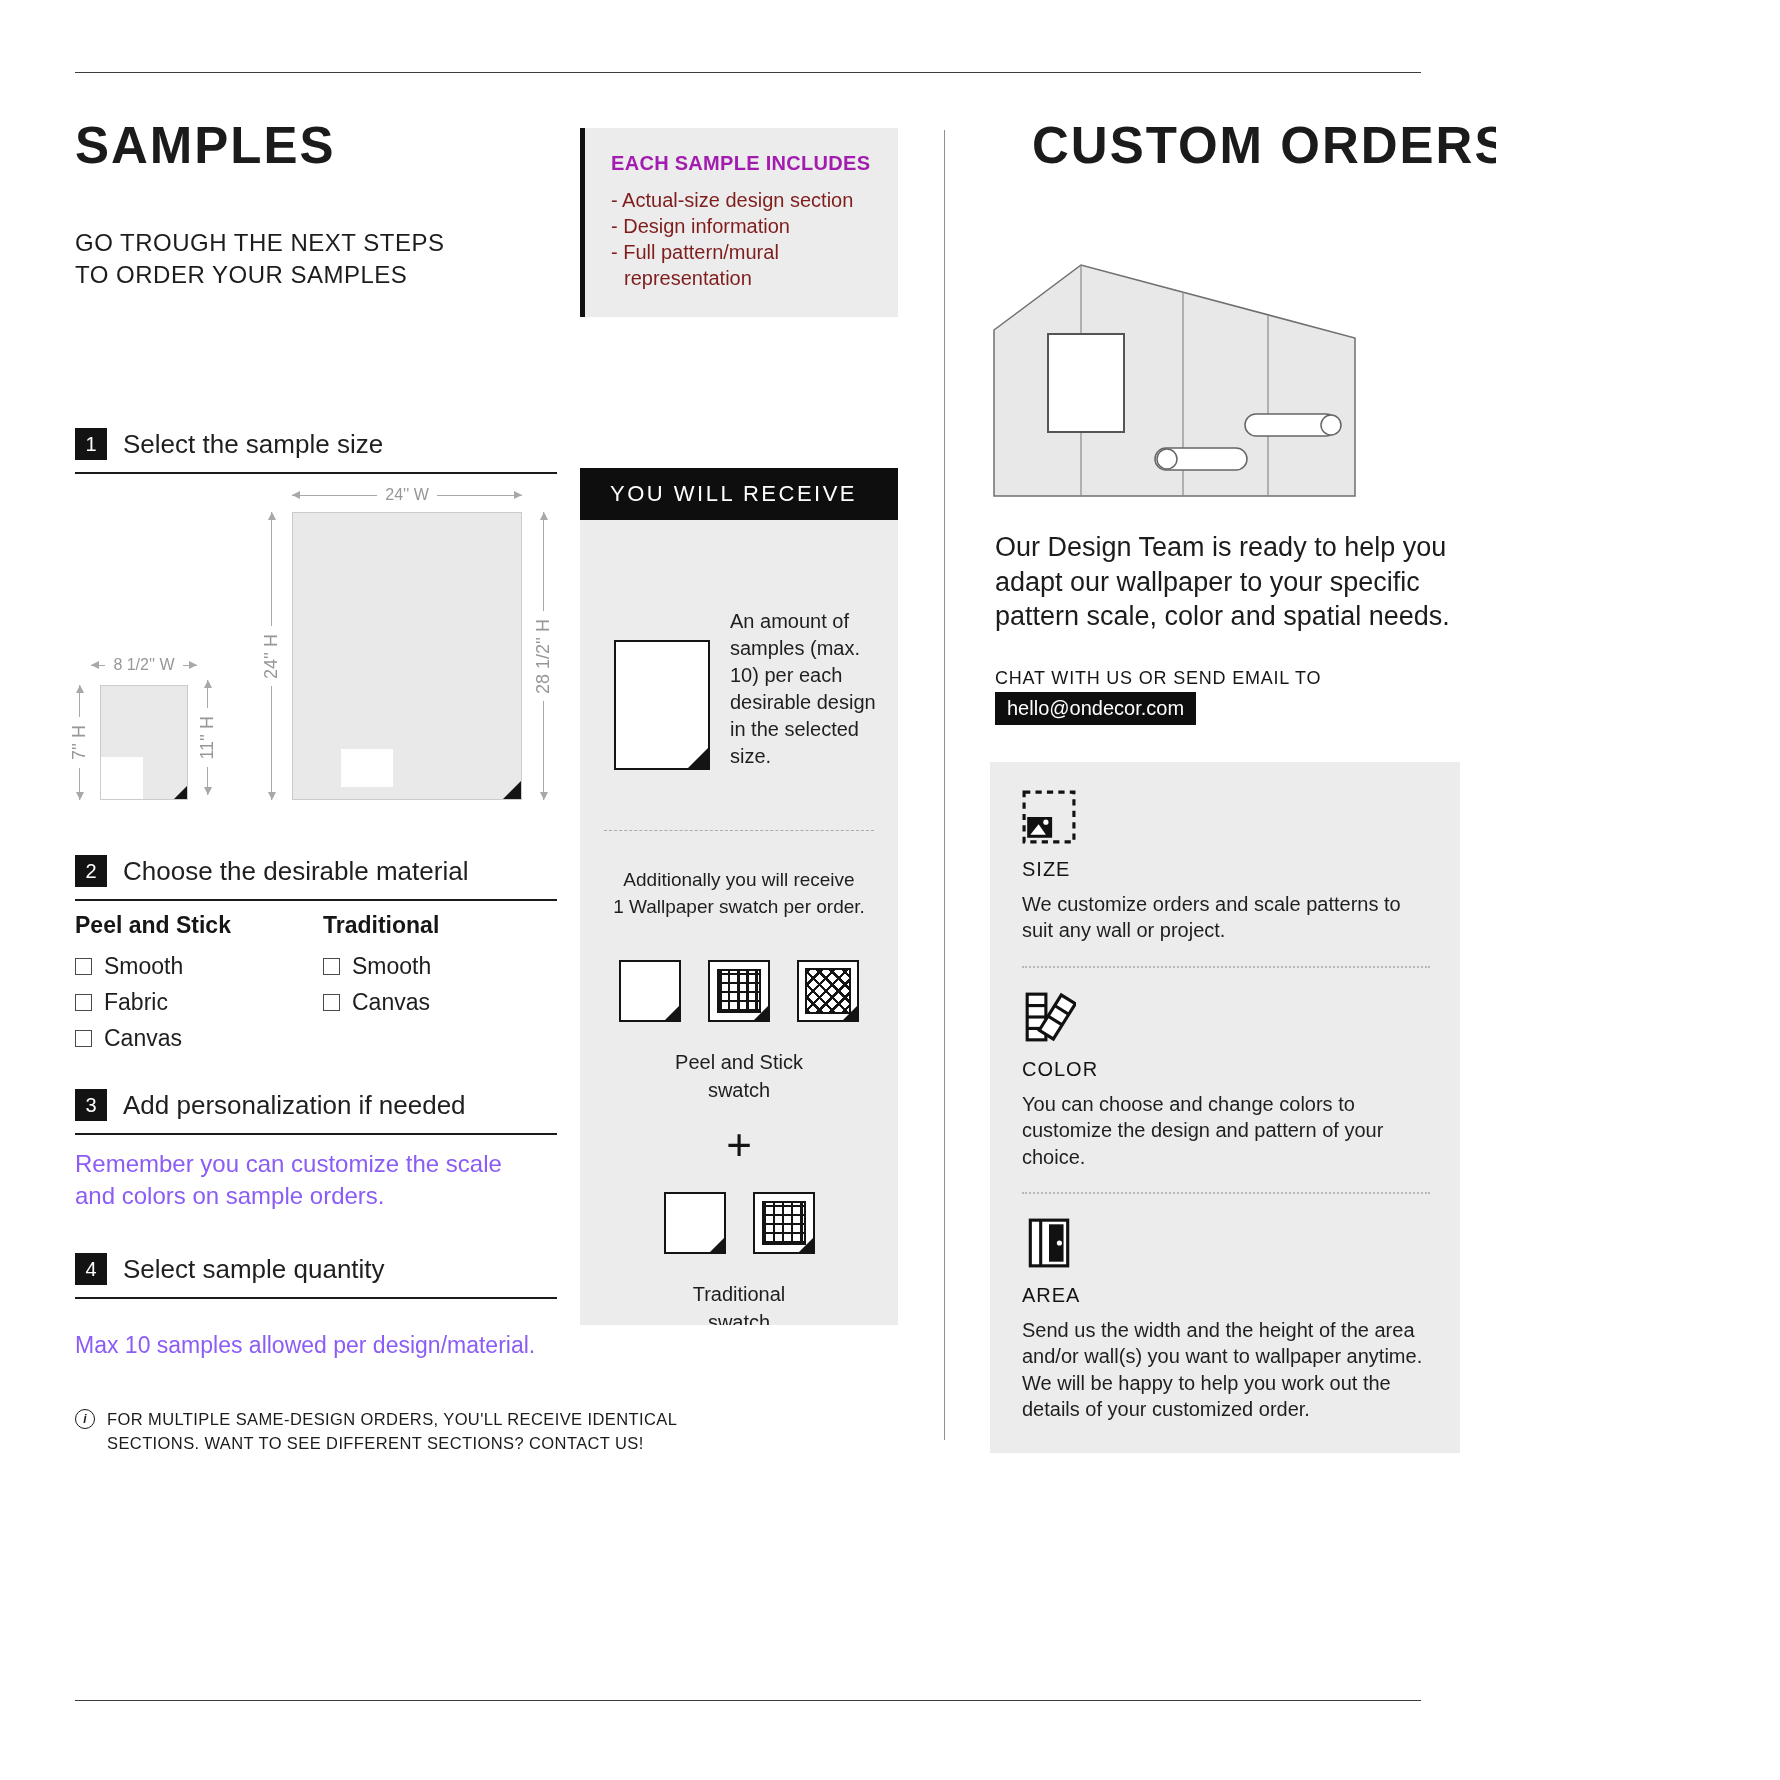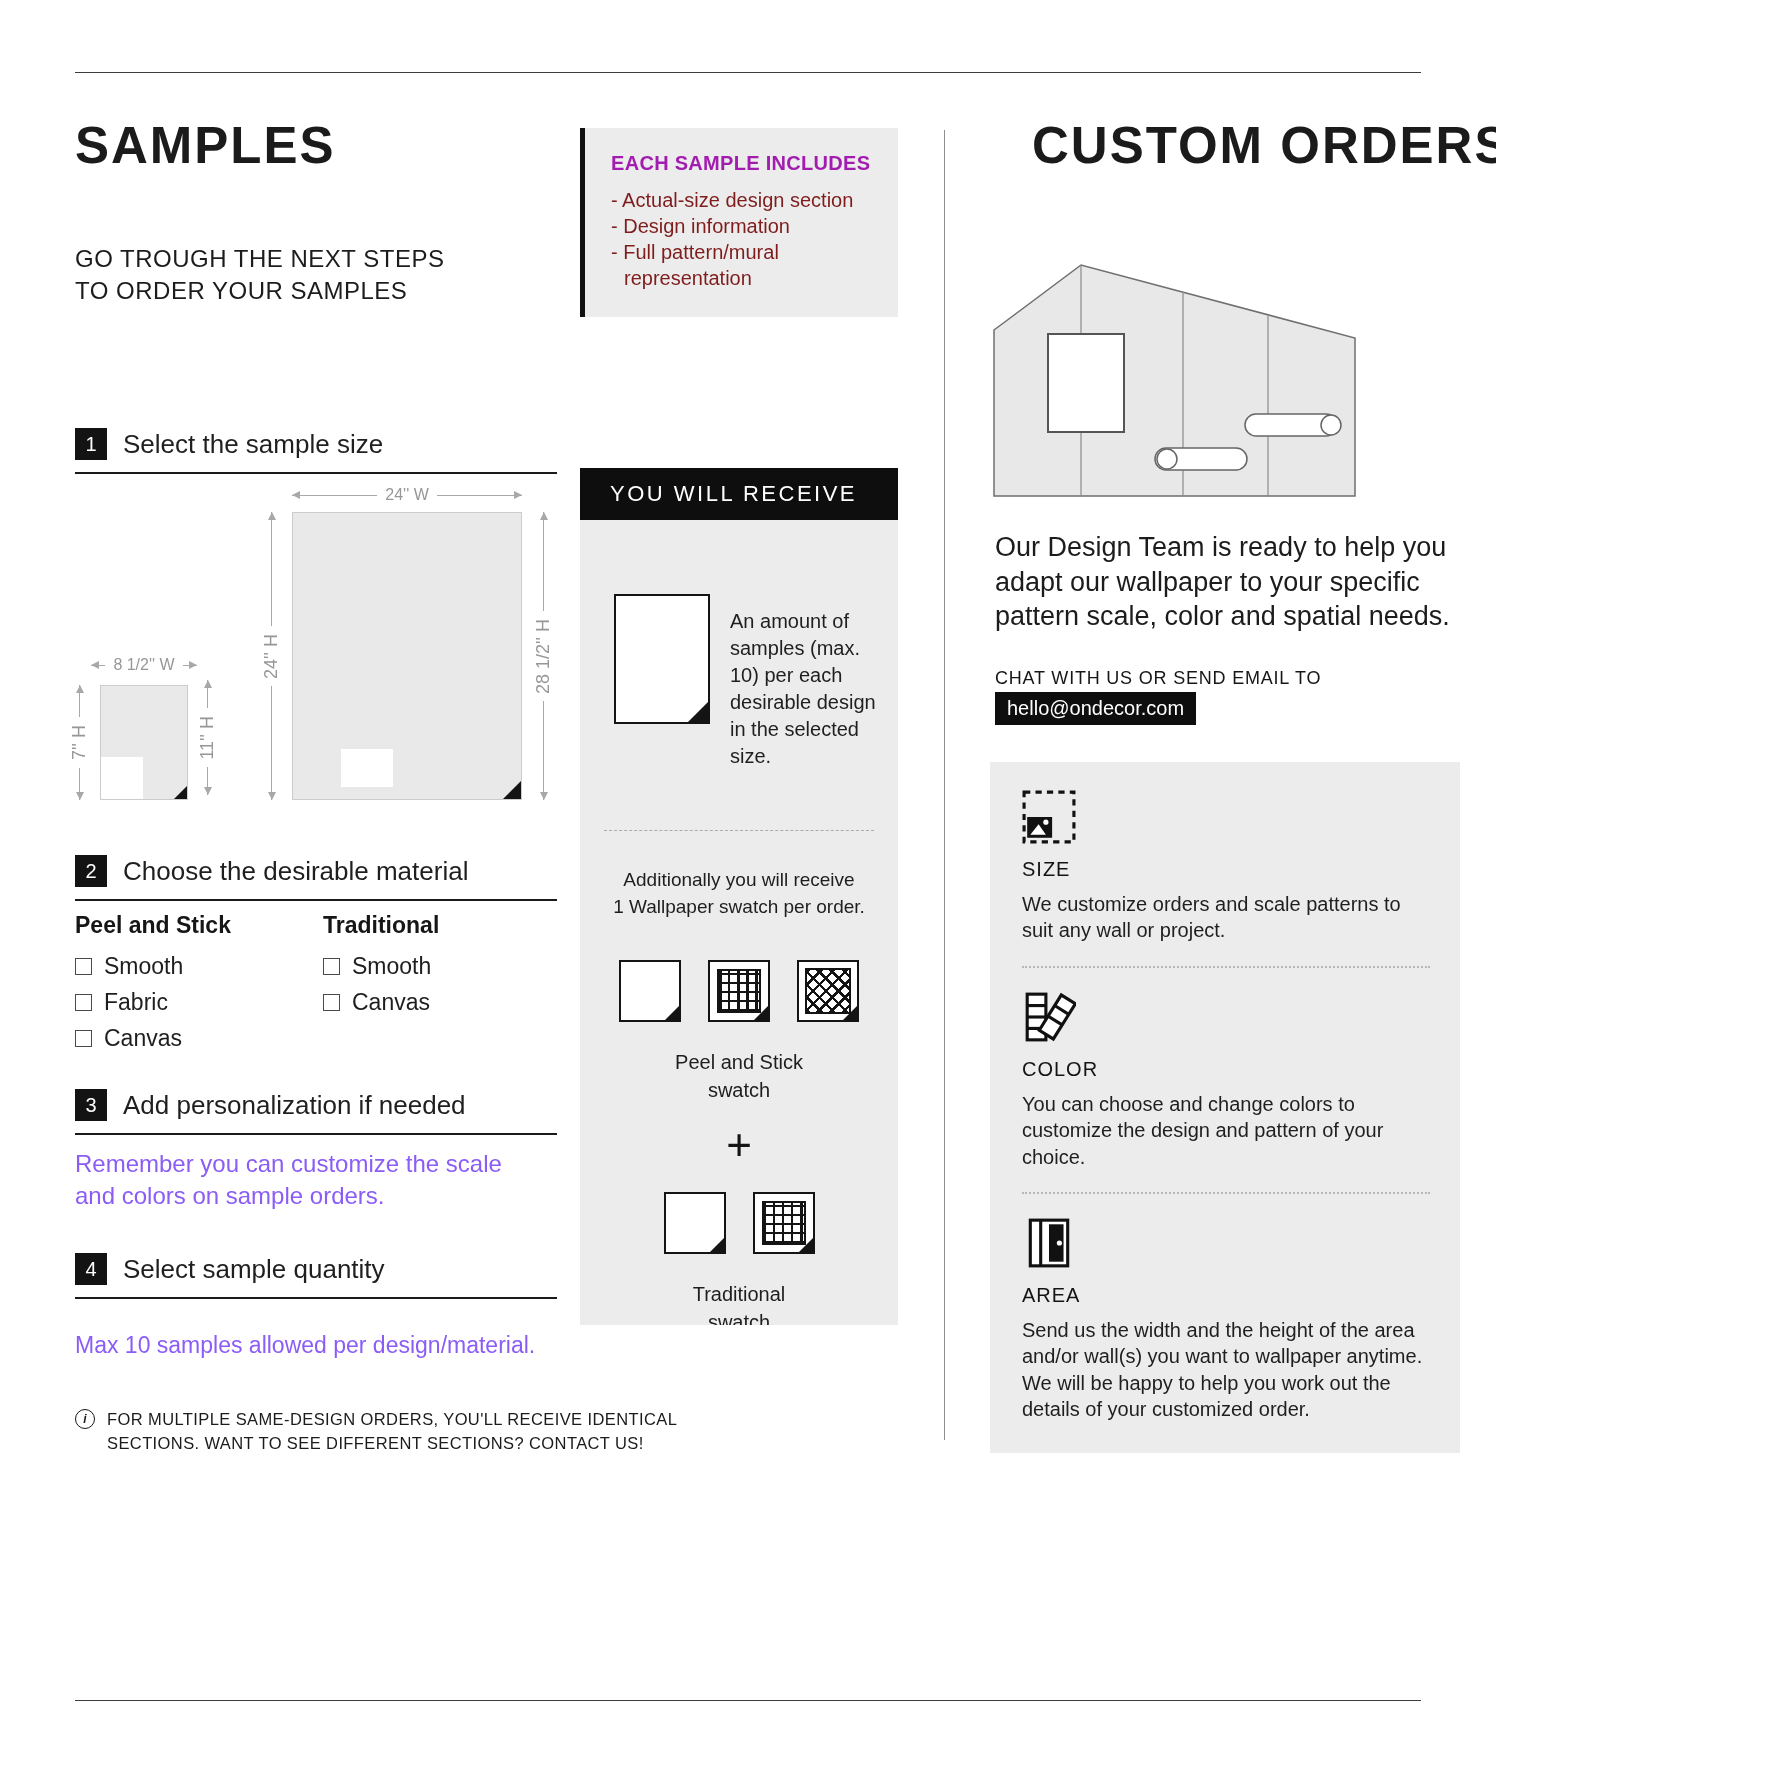--- a/index.html
+++ b/index.html
@@ -44,21 +44,21 @@
   .footnote{position:absolute;left:75px;top:1408px;display:flex;gap:12px;font-size:16.5px;letter-spacing:.4px;color:#1b1b1b;}
   .info-circle{flex:0 0 auto;width:20px;height:20px;border:1.5px solid #161616;border-radius:50%;display:flex;align-items:center;justify-content:center;font-size:12px;font-style:italic;font-weight:700;margin-top:1px;}
   .footnote .lines span{display:block;line-height:1.45;}
 
   
   .includes{position:absolute;left:580px;top:128px;width:318px;background:#ececec;border-left:5px solid #111;padding:24px 18px 26px 26px;}
   .includes h3{font-size:20px;font-weight:700;letter-spacing:.3px;margin-bottom:12px;color:#a21caf;}
   .includes p{font-size:20px;line-height:1.3;color:#7f1d1d;padding-left:13px;text-indent:-13px;}
   .receive-bar{position:absolute;left:580px;top:468px;width:318px;height:52px;background:#0e0e0e;color:#fff;display:flex;align-items:center;padding-left:30px;font-size:22px;letter-spacing:2.5px;font-weight:500;}
   .receive-panel{position:absolute;left:580px;top:520px;width:318px;height:805px;background:#ececec;overflow:hidden;}
-  .sample-row{display:flex;gap:20px;padding:74px 19px 0 34px;}
+  .sample-row{display:flex;gap:20px;padding:74px 19px 0 34px;align-items:flex-end;}
   .page-icon{flex:0 0 96px;width:96px;height:130px;background:#fff;border:2.5px solid #141414;position:relative;}
   .sample-row p{font-size:20px;line-height:1.35;color:#1f1f1f;padding-top:14px;width:160px;}
   .dash-div{border-top:1.5px dashed #ababab;margin:60px 24px 0;}
   .center-text{text-align:center;font-size:19px;line-height:1.4;margin-top:36px;color:#1e1e1e;}
   .center-text.sw{margin-top:26px;font-size:20px;}
   .center-text span{display:block;}
   .swatch-row{display:flex;justify-content:center;gap:27px;margin-top:40px;}
   .swatch-row.second{margin-top:22px;}
   .swatch{width:62px;height:62px;background:#fff;border:2px solid #141414;position:relative;}
   .grid-fill{position:absolute;inset:7px;border:2.5px solid #141414;background-image:repeating-linear-gradient(0deg,#141414 0 2.5px,transparent 2.5px 9px),repeating-linear-gradient(90deg,#141414 0 2.5px,transparent 2.5px 9px);}
@@ -82,21 +82,21 @@
 </style>
 </head>
 <body>
 
 <div class="page">
 
   <div class="hr" style="top:72px"></div>
 
   <h1 class="abs big-title" style="left:75px;top:120px">SAMPLES</h1>
 
-  <div class="abs intro" style="left:75px;top:243px">
+  <div class="abs intro" style="left:75px;top:227px">
     <span>GO TROUGH THE NEXT STEPS</span>
     <span>TO ORDER YOUR SAMPLES</span>
   </div>
 
   <div class="step" style="top:428px">
     <span class="step-num">1</span>
     <span class="step-label">Select the sample size</span>
   </div>
 
   <div class="diagram">

